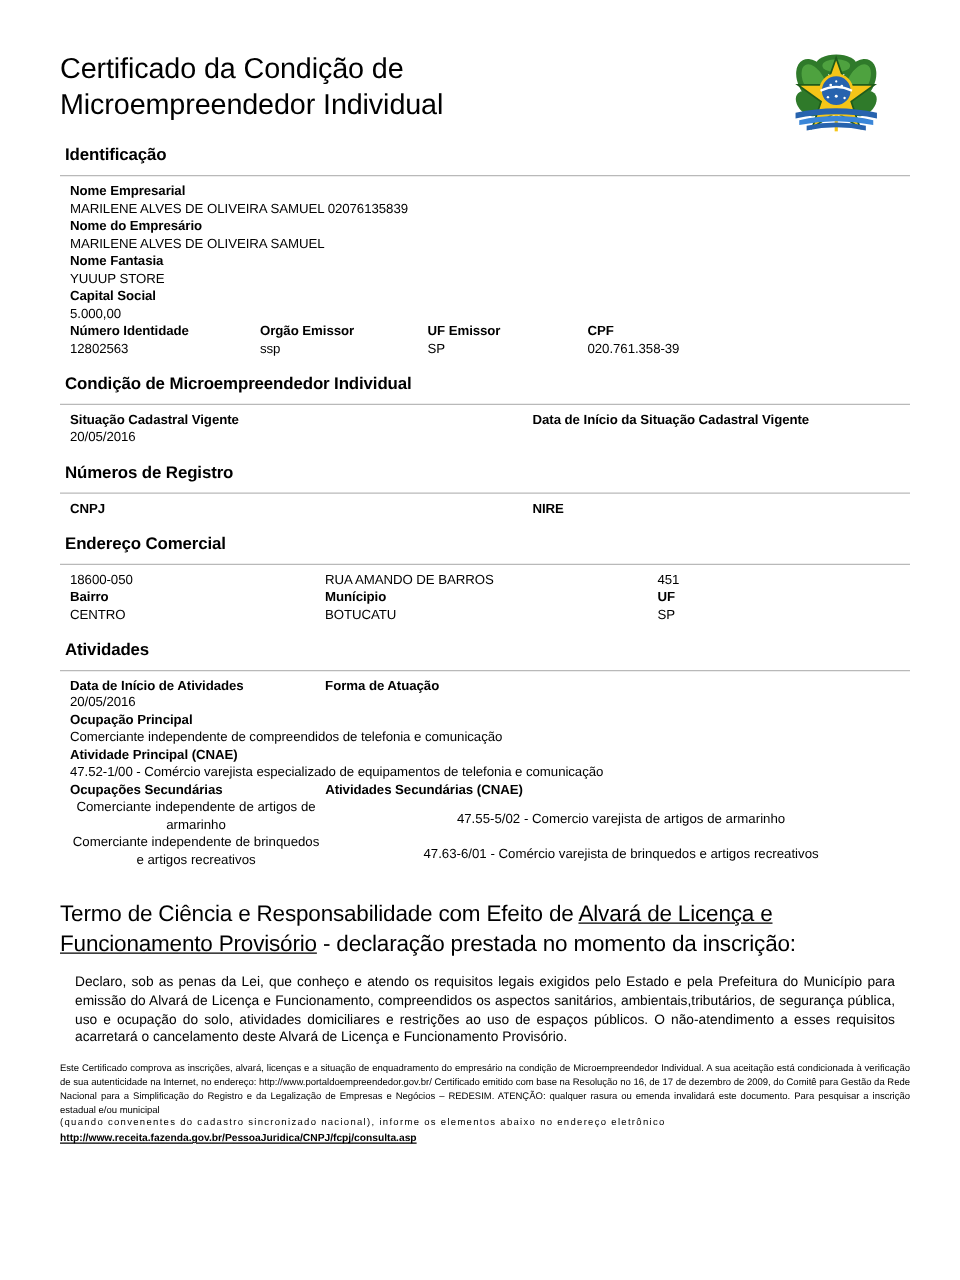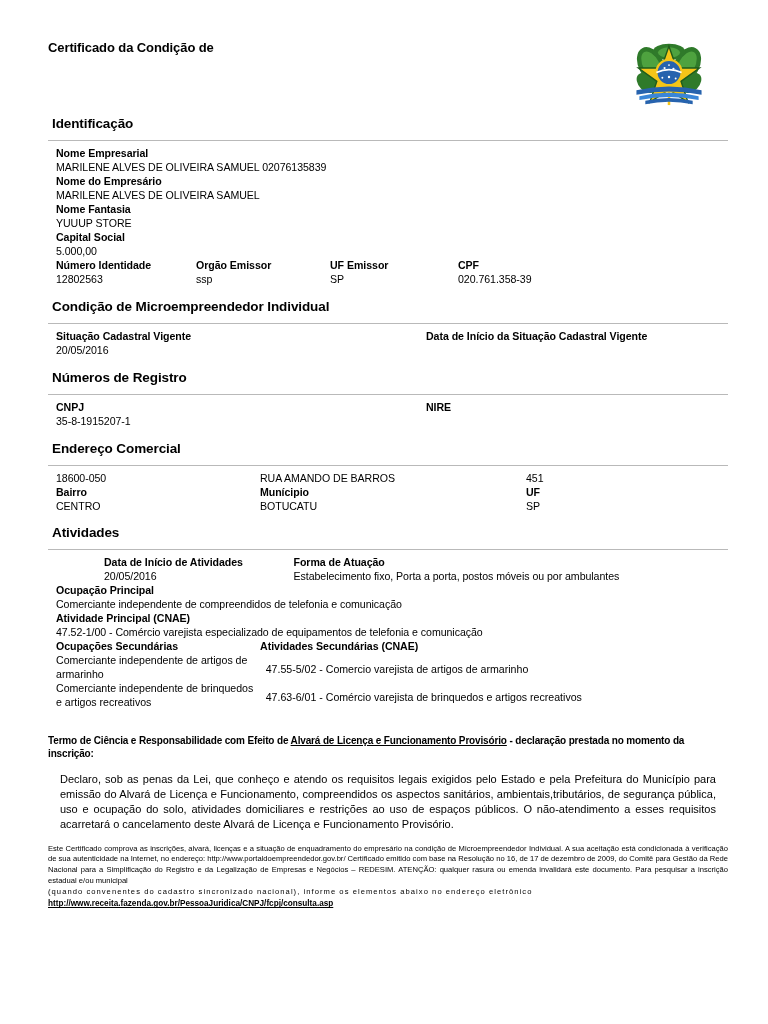--- a/index.html
+++ b/index.html
@@ -22,22 +22,22 @@
     background: #ffffff;
     box-sizing: border-box;
     padding: 40px 40px 0 48px;
   }
   
   .header {
     position: relative;
     min-height: 72px;
   }
   .doc-title {
-    font-size: 13px;
-    font-weight: bold;
+    font-size: 23px;
+    font-weight: normal;
     line-height: 1.25;
     letter-spacing: -0.1px;
     margin: 0;
     max-width: 520px;
   }
   .crest {
     position: absolute;
     top: -3px;
     right: 22px;
     width: 74px;
@@ -66,43 +66,43 @@
   }
   .val {
     font-size: 10.6px;
     font-weight: normal;
     line-height: 1.32;
     letter-spacing: -0.05px;
   }
   .row { display: flex; }
   .row > div { box-sizing: border-box; }
   
-  .c1 { width: 140px; }
+  .c1 { width: 152px; }
   .c2 { width: 134px; }
   .c3 { width: 128px; }
   .c4 { width: 200px; }
   .h1 { width: 370px; }
   .h2 { width: 300px; }
   .a1 { width: 204px; }
   .a2 { width: 266px; }
   .a3 { width: 200px; }
-  .act1 { width: 205px; margin-left: 48px; }
+  .act1 { width: 205px; }
   .act2 { width: 470px; }
   .sec-occ { width: 205px; padding-right: 8px; }
   .sec-cnae { width: 470px; }
   .sp-8 { height: 8px; }
   .sp-12 { height: 12px; }
   
-  .secrow { display: flex; align-items: flex-start; }
+  .secrow { display: flex; align-items: flex-start; text-align: center; }
   .secrow .sec-occ { font-size: 10.6px; line-height: 1.32; }
   .secrow .sec-cnae { font-size: 10.6px; line-height: 1.32; padding-top: 9px; }
   
   .term-head {
-    font-size: 10px;
-    font-weight: bold;
+    font-size: 18px;
+    font-weight: normal;
     line-height: 1.3;
     margin: 0 0 5px 0;
     max-width: 682px;
     letter-spacing: -0.15px;
   }
   .term-head u { text-decoration: underline; }
   .declaration {
     font-size: 11px;
     line-height: 1.35;
     text-align: justify;
@@ -130,20 +130,21 @@
   }
 </style>
 </head>
 <body>
 
 <div class="page">
 
   <div class="header">
     <h1 class="doc-title">
       <span>Certificado da Condição de</span><br>
+      <span>Microempreendedor Individual</span>
     </h1>
 
     <div class="crest">
       <svg viewBox="0 0 100 100" width="74" height="74" aria-hidden="true">
 
         <g>
           <ellipse cx="26" cy="38" rx="17" ry="26" fill="#2f7a2a" transform="rotate(-28 26 38)"></ellipse>
           <ellipse cx="74" cy="38" rx="17" ry="26" fill="#2f7a2a" transform="rotate(28 74 38)"></ellipse>
           <ellipse cx="26" cy="38" rx="11" ry="20" fill="#4ea23f" transform="rotate(-28 26 38)"></ellipse>
           <ellipse cx="74" cy="38" rx="11" ry="20" fill="#4ea23f" transform="rotate(28 74 38)"></ellipse>
@@ -220,21 +221,20 @@
 
   <h2 class="section-head">Números de Registro</h2>
   <hr class="rule">
 
   <div class="block">
     <div class="row">
       <div class="h1 lbl">CNPJ</div>
       <div class="h2 lbl">NIRE</div>
     </div>
     <div class="row">
-      <div class="h2 val">35-8-1915207-1</div>
     </div>
   </div>
 
   <div class="sp-8"></div>
 
   <h2 class="section-head">Endereço Comercial</h2>
   <hr class="rule">
 
   <div class="block">
     <div class="row">
@@ -259,21 +259,20 @@
   <h2 class="section-head">Atividades</h2>
   <hr class="rule">
 
   <div class="block">
     <div class="row">
       <div class="act1 lbl">Data de Início de Atividades</div>
       <div class="act2 lbl">Forma de Atuação</div>
     </div>
     <div class="row">
       <div class="act1 val">20/05/2016</div>
-      <div class="act2 val">Estabelecimento fixo, Porta a porta, postos móveis ou por ambulantes</div>
     </div>
 
     <div class="lbl">Ocupação Principal</div>
     <div class="val">Comerciante independente de compreendidos de telefonia e comunicação</div>
     <div class="lbl">Atividade Principal (CNAE)</div>
     <div class="val">47.52-1/00 - Comércio varejista especializado de equipamentos de telefonia e comunicação</div>
 
     <div class="row">
       <div class="sec-occ lbl">Ocupações Secundárias</div>
       <div class="sec-cnae lbl">Atividades Secundárias (CNAE)</div>

